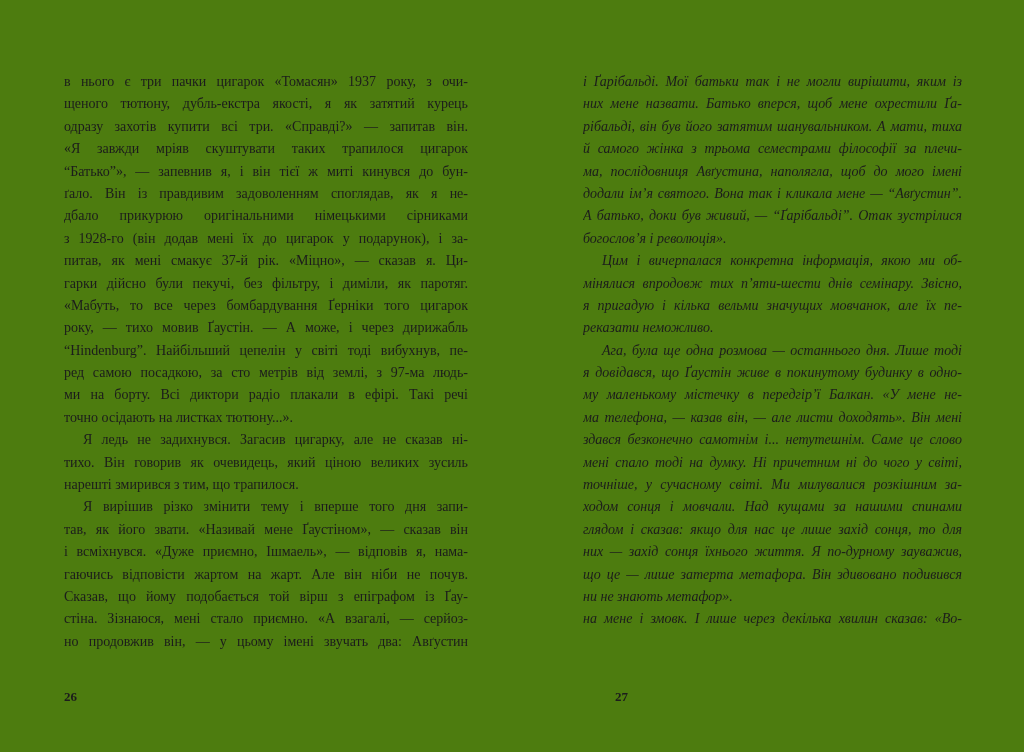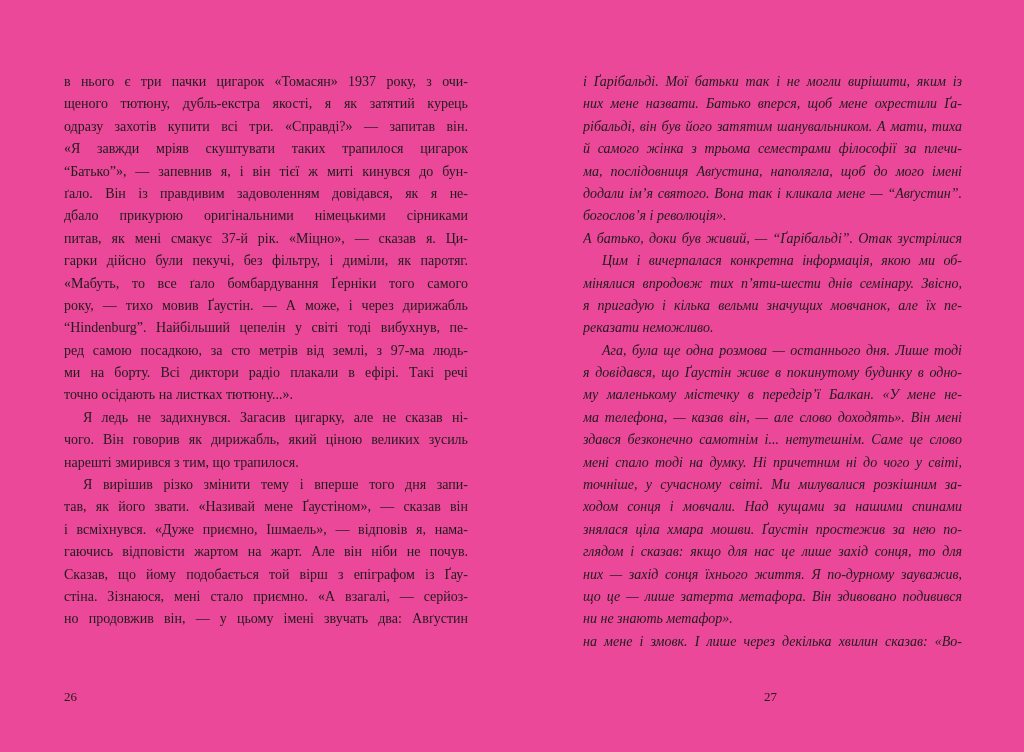--- a/index.html
+++ b/index.html
@@ -7,21 +7,21 @@
     padding: 0;
     width: 1024px;
     height: 752px;
     background: #ffffff;
     overflow: hidden;
   }
   .spread {
     position: relative;
     width: 1024px;
     height: 752px;
-    background: #ec4899;
+    background: #4d7c0f;
     font-family: "Liberation Serif", "DejaVu Serif", serif;
     color: #1c1c1c;
   }
   .page-text {
     position: absolute;
     top: 71px;
     font-size: 14px;
     line-height: 22.4px;
   }
   .page-text-left  { left: 64px;  width: 404px; }
@@ -34,88 +34,89 @@
     text-align: justify;
     text-align-last: justify;
   }
   .line.end { text-align-last: left; }
   .page-number {
     position: absolute;
     top: 689px;
     font-size: 13px;
     line-height: 16px;
     color: #1c1c1c;
+    font-weight: bold;
   }
   .page-number-left  { left: 64px;  width: 404px; text-align: left; }
-  .page-number-right { left: 581px; width: 379px; text-align: center; }
+  .page-number-right { left: 615px; width: 379px; text-align: left; }
 </style>
 </head>
 <body>
 
 <div class="spread">
   <div class="page-text page-text-left">
       <div class="para">
         <div class="line">в нього є три пачки цигарок «Томасян» 1937 року, з очи-</div>
         <div class="line">щеного тютюну, дубль-екстра якості, я як затятий курець</div>
         <div class="line">одразу захотів купити всі три. «Справді?» — запитав він.</div>
         <div class="line">«Я завжди мріяв скуштувати таких трапилося цигарок</div>
         <div class="line">“Батько”», — запевнив я, і він тієї ж миті кинувся до бун-</div>
-        <div class="line">ґало. Він із правдивим задоволенням довідався, як я не-</div>
+        <div class="line">ґало. Він із правдивим задоволенням споглядав, як я не-</div>
         <div class="line">дбало прикурюю оригінальними німецькими сірниками</div>
+        <div class="line">з 1928-го (він додав мені їх до цигарок у подарунок), і за-</div>
         <div class="line">питав, як мені смакує 37-й рік. «Міцно», — сказав я. Ци-</div>
         <div class="line">гарки дійсно були пекучі, без фільтру, і диміли, як паротяг.</div>
-        <div class="line">«Мабуть, то все ґало бомбардування Ґерніки того самого</div>
+        <div class="line">«Мабуть, то все через бомбардування Ґерніки того цигарок</div>
         <div class="line">року, — тихо мовив Ґаустін. — А може, і через дирижабль</div>
         <div class="line">“Hindenburg”. Найбільший цепелін у світі тоді вибухнув, пе-</div>
         <div class="line">ред самою посадкою, за сто метрів від землі, з 97-ма людь-</div>
         <div class="line">ми на борту. Всі диктори радіо плакали в ефірі. Такі речі</div>
         <div class="line end">точно осідають на листках тютюну...».</div>
       </div>
       <div class="para para-indent">
         <div class="line">Я ледь не задихнувся. Загасив цигарку, але не сказав ні-</div>
-        <div class="line">чого. Він говорив як дирижабль, який ціною великих зусиль</div>
+        <div class="line">тихо. Він говорив як очевидець, який ціною великих зусиль</div>
         <div class="line end">нарешті змирився з тим, що трапилося.</div>
       </div>
       <div class="para para-indent">
         <div class="line">Я вирішив різко змінити тему і вперше того дня запи-</div>
         <div class="line">тав, як його звати. «Називай мене Ґаустіном», — сказав він</div>
         <div class="line">і всміхнувся. «Дуже приємно, Ішмаель», — відповів я, нама-</div>
         <div class="line">гаючись відповісти жартом на жарт. Але він ніби не почув.</div>
         <div class="line">Сказав, що йому подобається той вірш з епіграфом із Ґау-</div>
         <div class="line">стіна. Зізнаюся, мені стало приємно. «А взагалі, — серйоз-</div>
         <div class="line">но продовжив він, — у цьому імені звучать два: Авґустин</div>
       </div>
     </div>
   <div class="page-text page-text-right">
       <div class="para">
         <div class="line">і Ґарібальді. Мої батьки так і не могли вирішити, яким із</div>
         <div class="line">них мене назвати. Батько вперся, щоб мене охрестили Ґа-</div>
         <div class="line">рібальді, він був його затятим шанувальником. А мати, тиха</div>
         <div class="line">й самого жінка з трьома семестрами філософії за плечи-</div>
         <div class="line">ма, послідовниця Авґустина, наполягла, щоб до мого імені</div>
         <div class="line">додали ім’я святого. Вона так і кликала мене — “Авґустин”.</div>
+        <div class="line">А батько, доки був живий, — “Ґарібальді”. Отак зустрілися</div>
         <div class="line end">богослов’я і революція».</div>
-        <div class="line">А батько, доки був живий, — “Ґарібальді”. Отак зустрілися</div>
       </div>
       <div class="para para-indent">
         <div class="line">Цим і вичерпалася конкретна інформація, якою ми об-</div>
         <div class="line">мінялися впродовж тих п’яти-шести днів семінару. Звісно,</div>
         <div class="line">я пригадую і кілька вельми значущих мовчанок, але їх пе-</div>
         <div class="line end">реказати неможливо.</div>
       </div>
       <div class="para para-indent">
         <div class="line">Ага, була ще одна розмова — останнього дня. Лише тоді</div>
         <div class="line">я довідався, що Ґаустін живе в покинутому будинку в одно-</div>
         <div class="line">му маленькому містечку в передгір’ї Балкан. «У мене не-</div>
-        <div class="line">ма телефона, — казав він, — але слово доходять». Він мені</div>
+        <div class="line">ма телефона, — казав він, — але листи доходять». Він мені</div>
         <div class="line">здався безконечно самотнім і... нетутешнім. Саме це слово</div>
         <div class="line">мені спало тоді на думку. Ні причетним ні до чого у світі,</div>
         <div class="line">точніше, у сучасному світі. Ми милувалися розкішним за-</div>
         <div class="line">ходом сонця і мовчали. Над кущами за нашими спинами</div>
-        <div class="line">знялася ціла хмара мошви. Ґаустін простежив за нею по-</div>
         <div class="line">глядом і сказав: якщо для нас це лише захід сонця, то для</div>
         <div class="line">них — захід сонця їхнього життя. Я по-дурному зауважив,</div>
         <div class="line">що це — лише затерта метафора. Він здивовано подивився</div>
         <div class="line end">ни не знають метафор».</div>
         <div class="line">на мене і змовк. І лише через декілька хвилин сказав: «Во-</div>
       </div>
     </div>
   <div class="page-number page-number-left">26</div>
   <div class="page-number page-number-right">27</div>
 </div>

